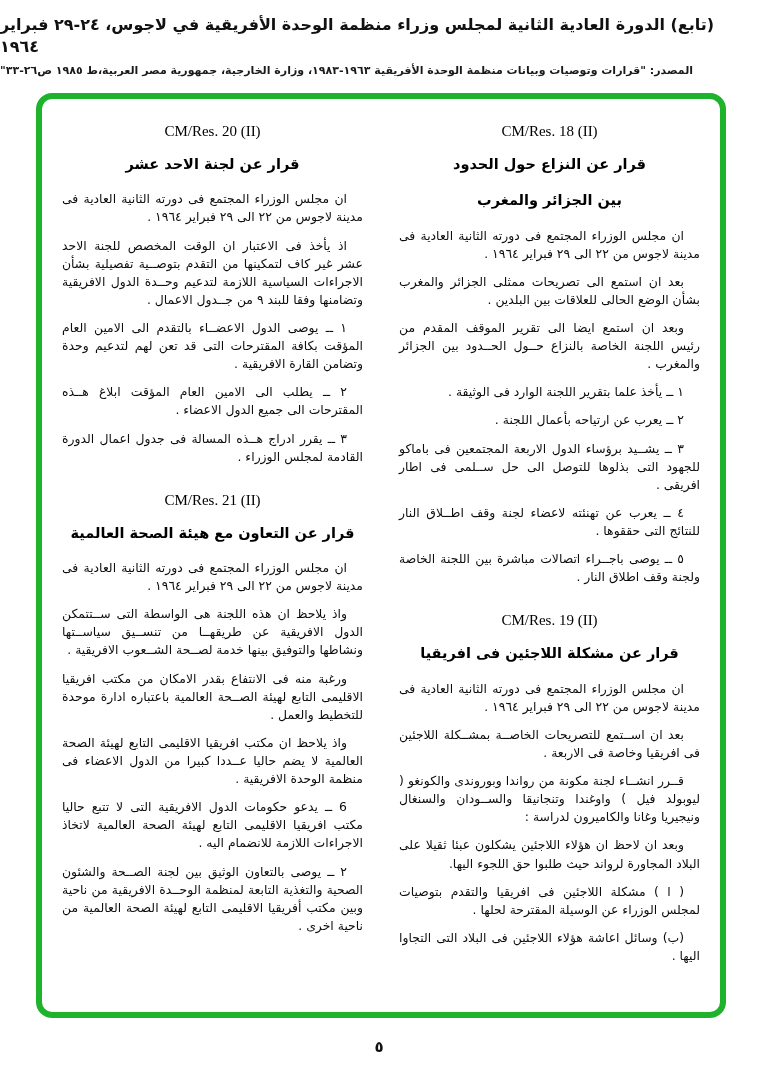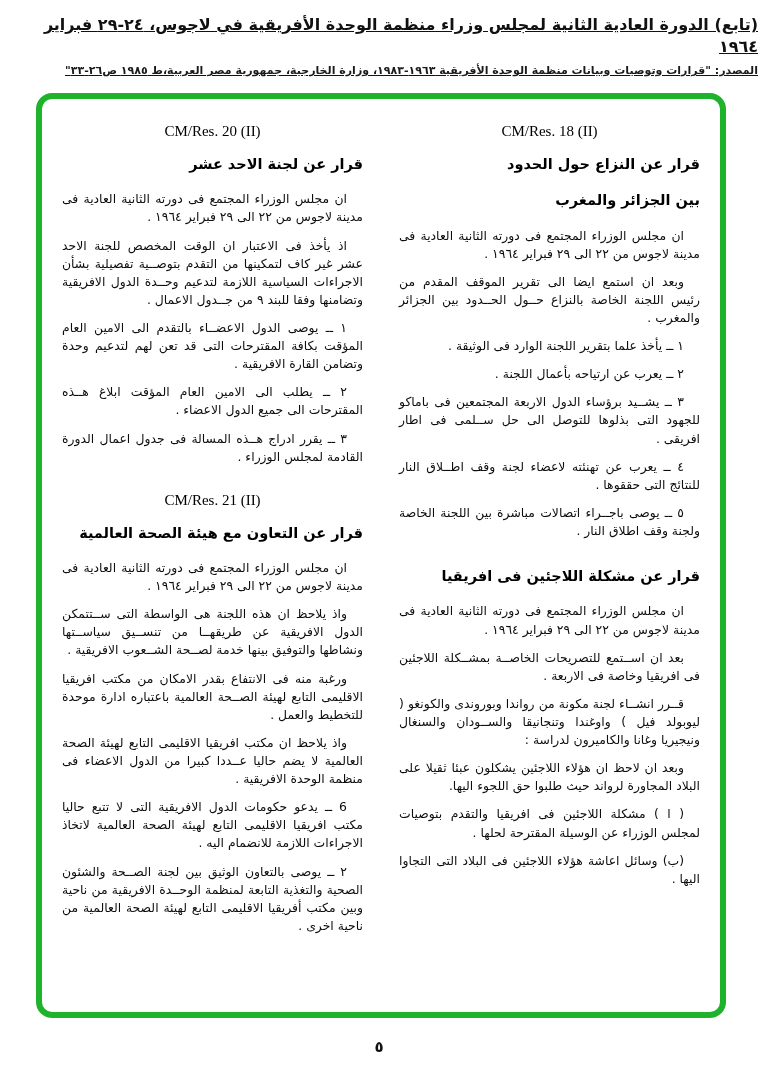--- a/index.html
+++ b/index.html
@@ -1,34 +1,34 @@
 <!DOCTYPE html>
 <html lang="ar"><head>
 <meta charset="utf-8">
 <style>
   html,body{margin:0;padding:0;}
   body{
     width:758px;height:1078px;position:relative;background:#ffffff;
     font-family:"DejaVu Sans",sans-serif;color:#111;overflow:hidden;
   }
-  .doc-header{position:absolute;top:14px;left:0;width:758px;text-align:right;direction:rtl;text-decoration:underline;}
+  .doc-header{position:absolute;top:14px;left:0;width:758px;text-align:left;direction:rtl;}
   .doc-header .h1{font-size:16px;font-weight:bold;letter-spacing:0;line-height:1.35;}
   .doc-header .h2{font-size:11px;font-weight:bold;margin-top:7px;color:#1a1a1a;}
   .green-box{
     position:absolute;left:36px;top:93px;width:690px;height:925px;box-sizing:border-box;
     border:6px solid #1eb32b;border-radius:16px;padding:24px 20px 12px 20px;overflow:hidden;
   }
   .cols{display:flex;gap:36px;direction:rtl;height:100%;}
   .col{flex:1 1 0;min-width:0;}
   .ref{
     font-family:"Liberation Serif","DejaVu Serif",serif;font-size:15px;
     direction:ltr;text-align:center;margin:0 0 14px 0;color:#000;
   }
   .rtitle{
-    text-align:right;font-size:14.5px;font-weight:bold;margin:0 0 16px 0;line-height:1.4;color:#000;
+    text-align:center;font-size:14.5px;font-weight:bold;margin:0 0 16px 0;line-height:1.4;color:#000;
   }
   .para{
     font-size:12.4px;line-height:1.46;text-align:justify;text-align-last:right;
     text-indent:16px;margin:0 0 10px 0;direction:rtl;color:#0d0d0d;font-weight:500;
   }
   .section{margin-bottom:26px;}
   .section:last-child{margin-bottom:16px;}
   .page-number{
     position:absolute;top:1038px;left:50%;transform:translateX(-50%);
     font-size:15px;font-weight:bold;direction:rtl;
@@ -44,28 +44,30 @@
 
 <div class="green-box">
   <div class="cols">
 
     <div class="col">
       <div class="section">
         <div class="ref">CM/Res. 18  (II)</div>
         <div class="rtitle">قرار عن النزاع حول الحدود</div>
         <div class="rtitle">بين الجزائر والمغرب</div>
         <p class="para">ان مجلس الوزراء المجتمع فى دورته الثانية العادية فى مدينة لاجوس من ٢٢ الى ٢٩ فبراير ١٩٦٤ .</p>
+        <p class="para">بعد ان استمع الى تصريحات ممثلى الجزائر والمغرب بشأن الوضع الحالى للعلاقات بين البلدين .</p>
         <p class="para">وبعد ان استمع ايضا الى تقرير الموقف المقدم من رئيس اللجنة الخاصة بالنزاع حــول الحــدود بين الجزائر والمغرب .</p>
         <p class="para">١ ــ يأخذ علما بتقرير اللجنة الوارد فى الوثيقة .</p>
         <p class="para">٢ ــ يعرب عن ارتياحه بأعمال اللجنة .</p>
         <p class="para">٣ ــ يشــيد برؤساء الدول الاربعة المجتمعين فى باماكو للجهود التى بذلوها للتوصل الى حل ســلمى فى اطار افريقى .</p>
         <p class="para">٤ ــ يعرب عن تهنئته لاعضاء لجنة وقف اطــلاق النار للنتائج التى حققوها .</p>
         <p class="para">٥ ــ يوصى باجــراء اتصالات مباشرة بين اللجنة الخاصة ولجنة وقف اطلاق النار .</p>
       </div>
       <div class="section">
+        <div class="ref">CM/Res. 19  (II)</div>
         <div class="rtitle">قرار عن مشكلة اللاجئين فى افريقيا</div>
         <p class="para">ان مجلس الوزراء المجتمع فى دورته الثانية العادية فى مدينة لاجوس من ٢٢ الى ٢٩ فبراير ١٩٦٤ .</p>
         <p class="para">بعد ان اســتمع للتصريحات الخاصــة بمشــكلة اللاجئين فى افريقيا وخاصة فى الاربعة .</p>
         <p class="para">قــرر انشــاء لجنة مكونة من رواندا وبوروندى والكونغو ( ليوبولد فيل ) واوغندا وتنجانيقا والســودان والسنغال ونيجيريا وغانا والكاميرون لدراسة :</p>
         <p class="para">وبعد ان لاحظ ان هؤلاء اللاجئين يشكلون عبئا ثقيلا على البلاد المجاورة لرواند حيث طلبوا حق اللجوء اليها.</p>
         <p class="para">( ا ) مشكلة اللاجئين فى افريقيا والتقدم بتوصيات لمجلس الوزراء عن الوسيلة المقترحة لحلها .</p>
         <p class="para">(ب) وسائل اعاشة هؤلاء اللاجئين فى البلاد التى التجاوا اليها .</p>
       </div>
     </div>
 

